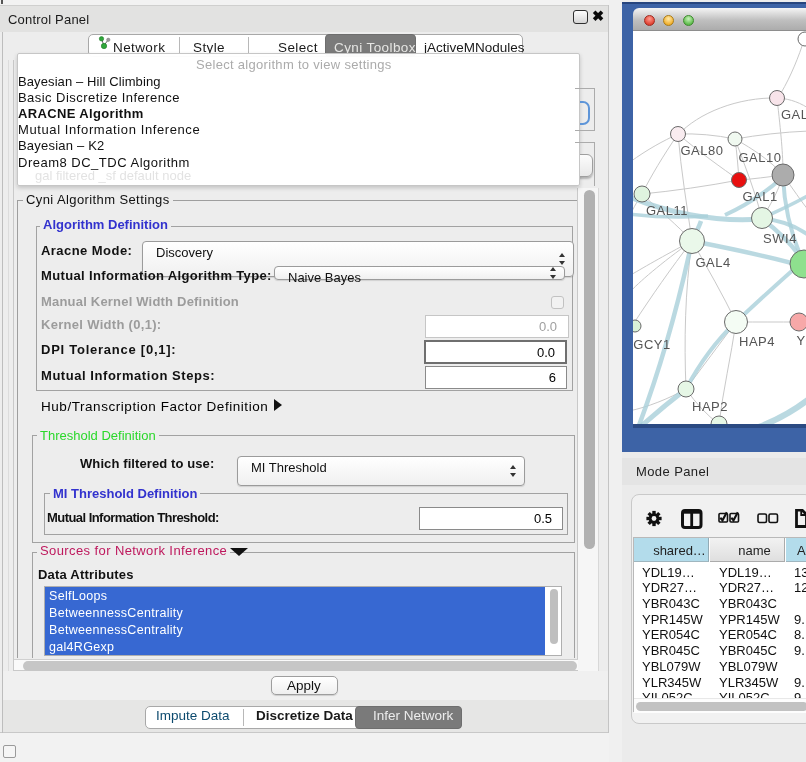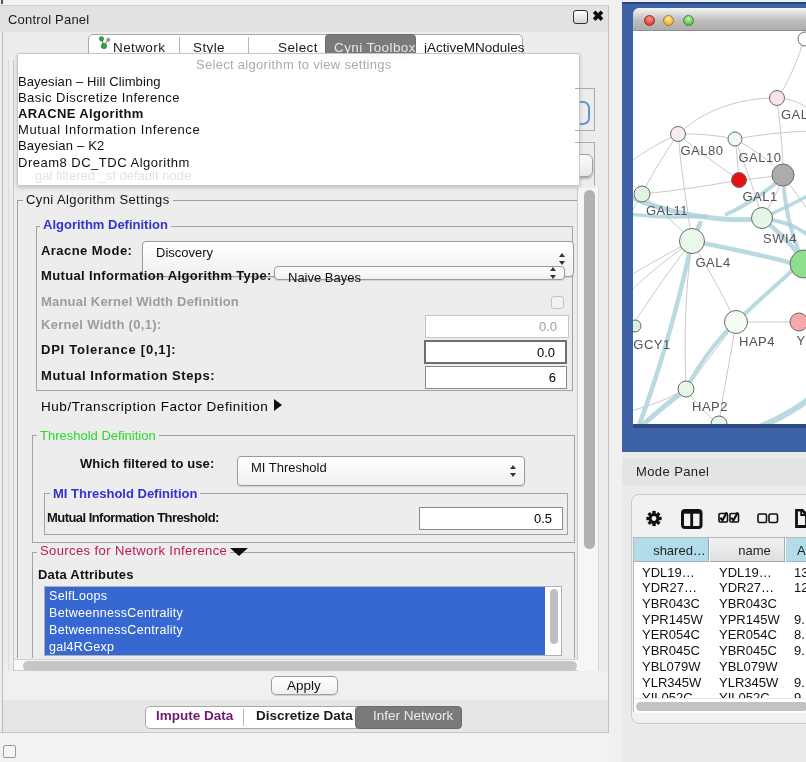--- a/index.html
+++ b/index.html
@@ -133,21 +133,21 @@
 
 <div class="abs" style="left:3px;top:671px;width:605px;height:29px;background:#F0F0F0"></div>
 <div class="abs" style="left:3px;top:699.5px;width:605px;height:32px;background:#E6E6E5"></div>
 
 <div class="abs" style="left:271px;top:676px;width:67px;height:19px;border:1px solid #9E9E9E;border-radius:5px;background:linear-gradient(#FFFFFF,#EFEFEF);box-shadow:0 1px 1px rgba(0,0,0,0.15)"></div>
 <div class="abs" style="left:287px;top:678px;font-size:13.5px;color:#111">Apply</div>
 
 <div class="abs" style="left:145px;top:706px;width:317px;height:23px;background:#fff;border:1px solid #A8A8A8;border-radius:5px"></div>
 <div class="abs" style="left:243px;top:709px;width:1px;height:17px;background:#B8B8B8"></div>
 <div class="abs" style="left:355px;top:706px;width:107px;height:23px;background:#7A7A7A;border:1px solid #6E6E6E;border-radius:4px"></div>
-<div class="abs" style="left:156px;top:708px;font-size:13.5px;font-weight:700;color:#701a75">Impute Data</div>
+<div class="abs" style="left:156px;top:708px;font-size:13.5px;font-weight:400;color:#0c4a6e">Impute Data</div>
 <div class="abs" style="left:256px;top:708px;font-size:13.5px;font-weight:700;color:#1A1A1A">Discretize Data</div>
 <div class="abs" style="left:373px;top:708px;font-size:13.5px;color:#ECECEC">Infer Network</div>
 
 <div class="abs" style="left:3px;top:745px;width:13px;height:13px;border:1px solid #9A9A9A;background:#F5F5F5;border-radius:2px"></div>
 
 <div class="abs" style="left:17px;top:53px;width:563px;height:133px;background:rgba(255,255,255,0.97);border:1px solid #C6C6C6;border-radius:2px;box-shadow:0 2px 4px rgba(0,0,0,0.18)"></div>
 <div class="abs" style="left:196px;top:57px;font-size:13px;color:#ABABAB;letter-spacing:0.3px">Select algorithm to view settings</div>
 <div class="abs" style="left:35px;top:168px;font-size:13px;color:rgba(150,150,150,0.28)">gal filtered _sf default node</div>
 <div class="abs" style="left:18px;top:74px;font-size:13px;color:#111;letter-spacing:0.1px">Bayesian – Hill Climbing</div>
 <div class="abs" style="left:18px;top:90px;font-size:13px;color:#111;letter-spacing:0.45px">Basic Discretize Inference</div>

